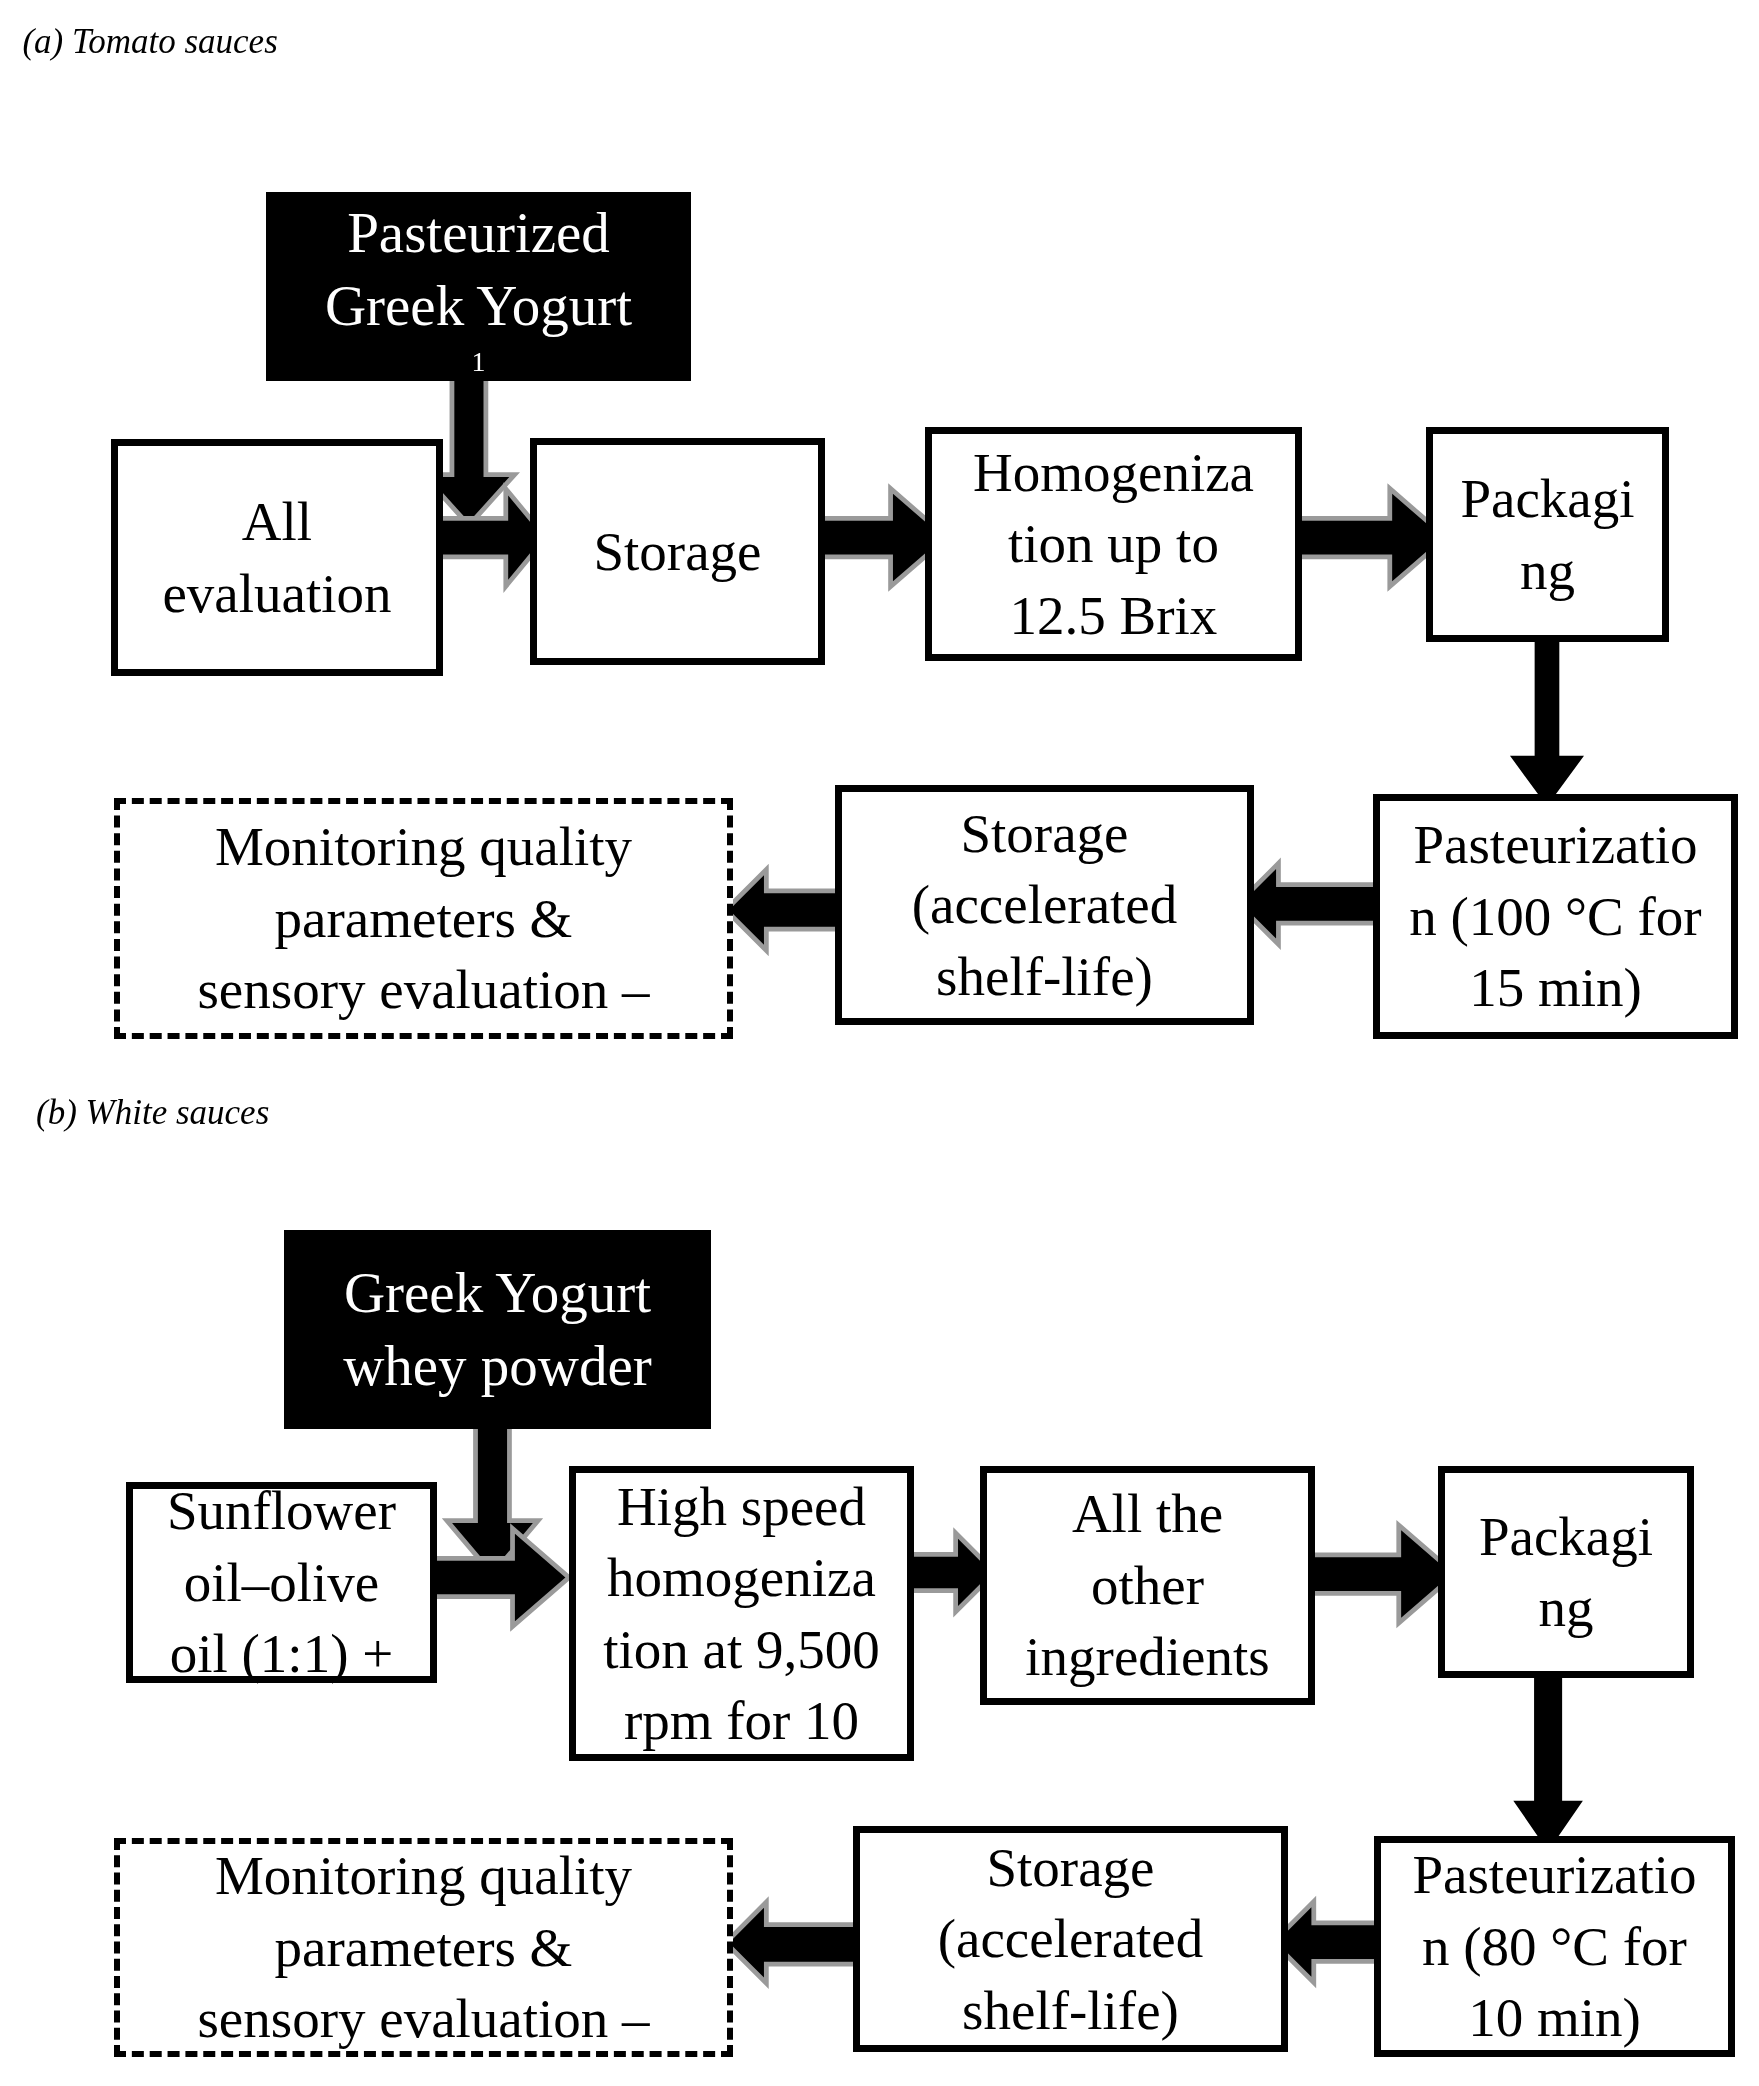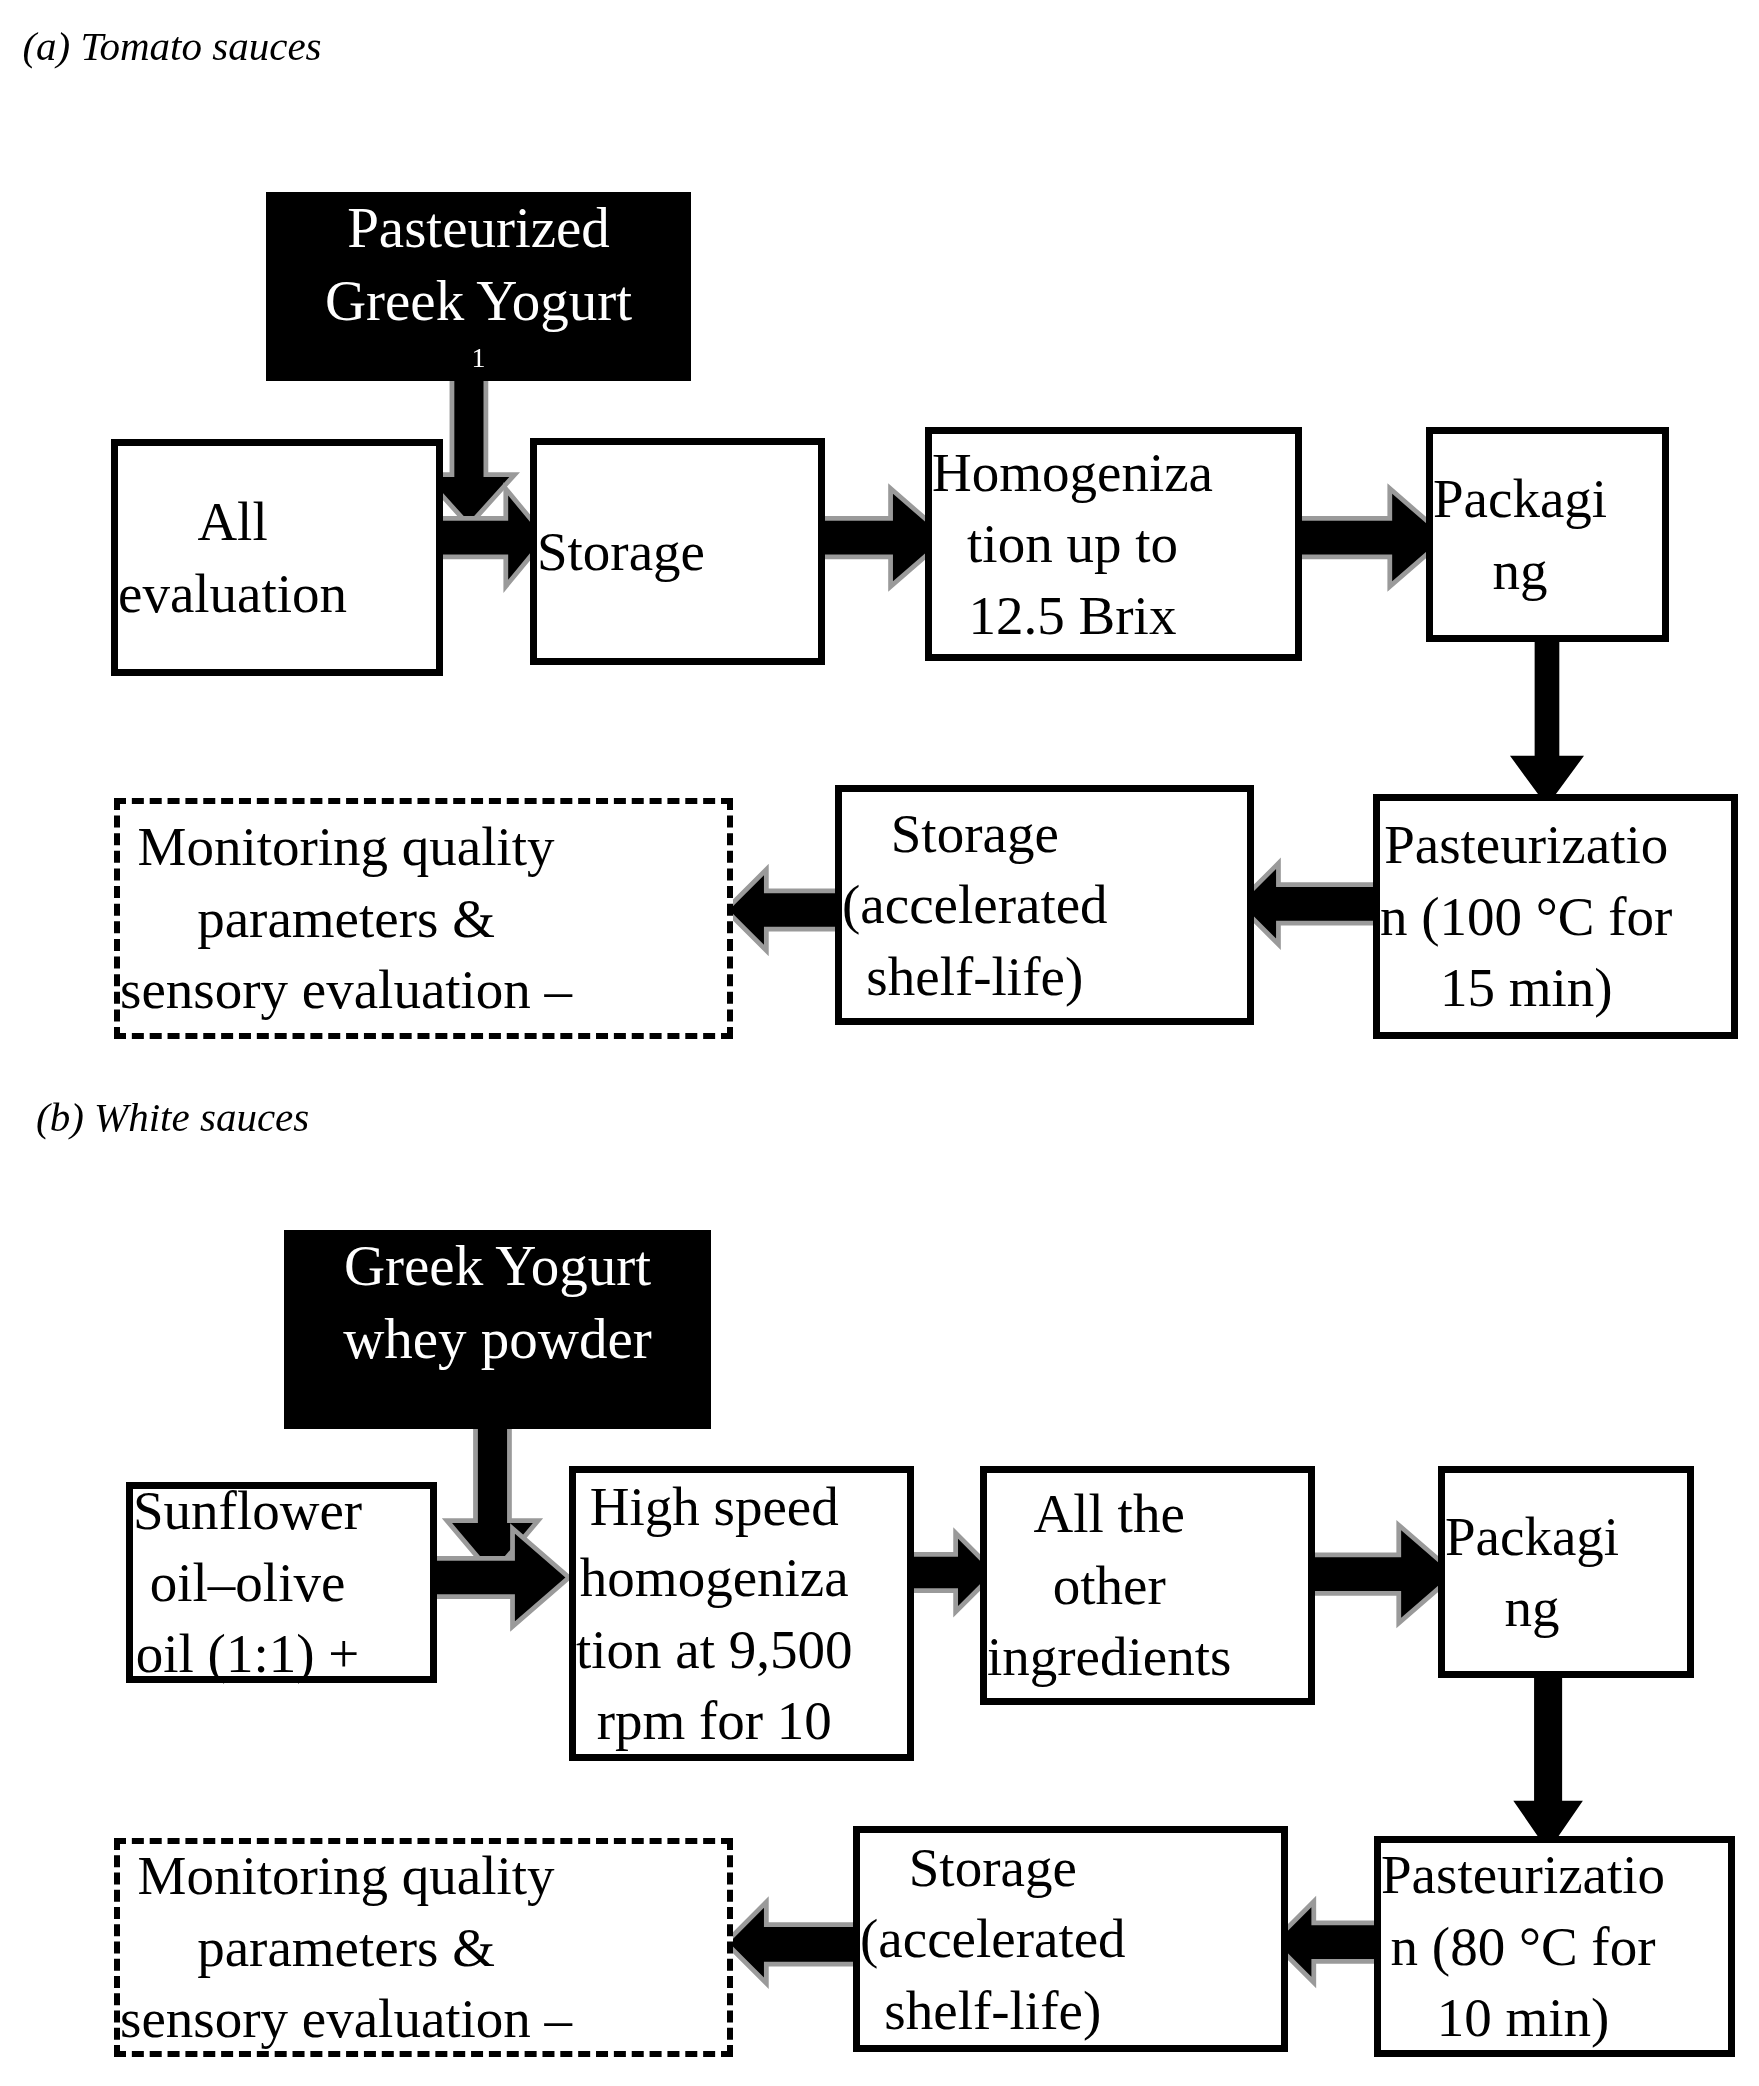--- a/index.html
+++ b/index.html
@@ -7,32 +7,32 @@
     position: relative;
     width: 1759px;
     height: 2087px;
     background: #ffffff;
     font-family: "Liberation Serif", "DejaVu Serif", serif;
     overflow: hidden;
   }
   .section-title {
     position: absolute;
     font-style: italic;
-    font-size: 41px;
+    font-size: 35px;
     color: #000000;
     white-space: nowrap;
   }
   .fbox {
     position: absolute;
     box-sizing: border-box;
     border: 7.9px solid #000000;
     background: #ffffff;
     display: flex;
     align-items: center;
-    justify-content: flex-start;
+    justify-content: center;
     text-align: center;
   }
   .fbox .label {
     font-size: 55px;
     line-height: 1.3;
     color: #000000;
     white-space: pre-line;
   }
   .fbox.dark {
     background: #000000;

